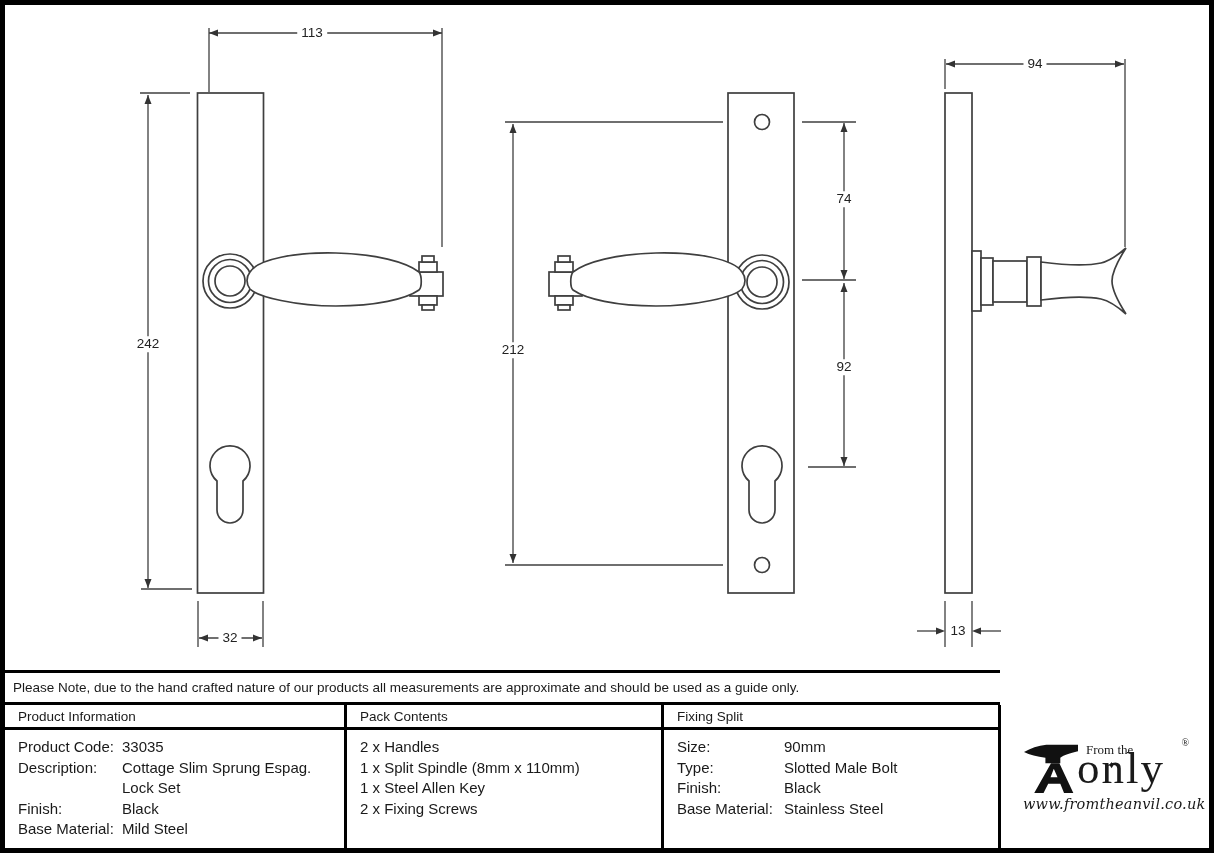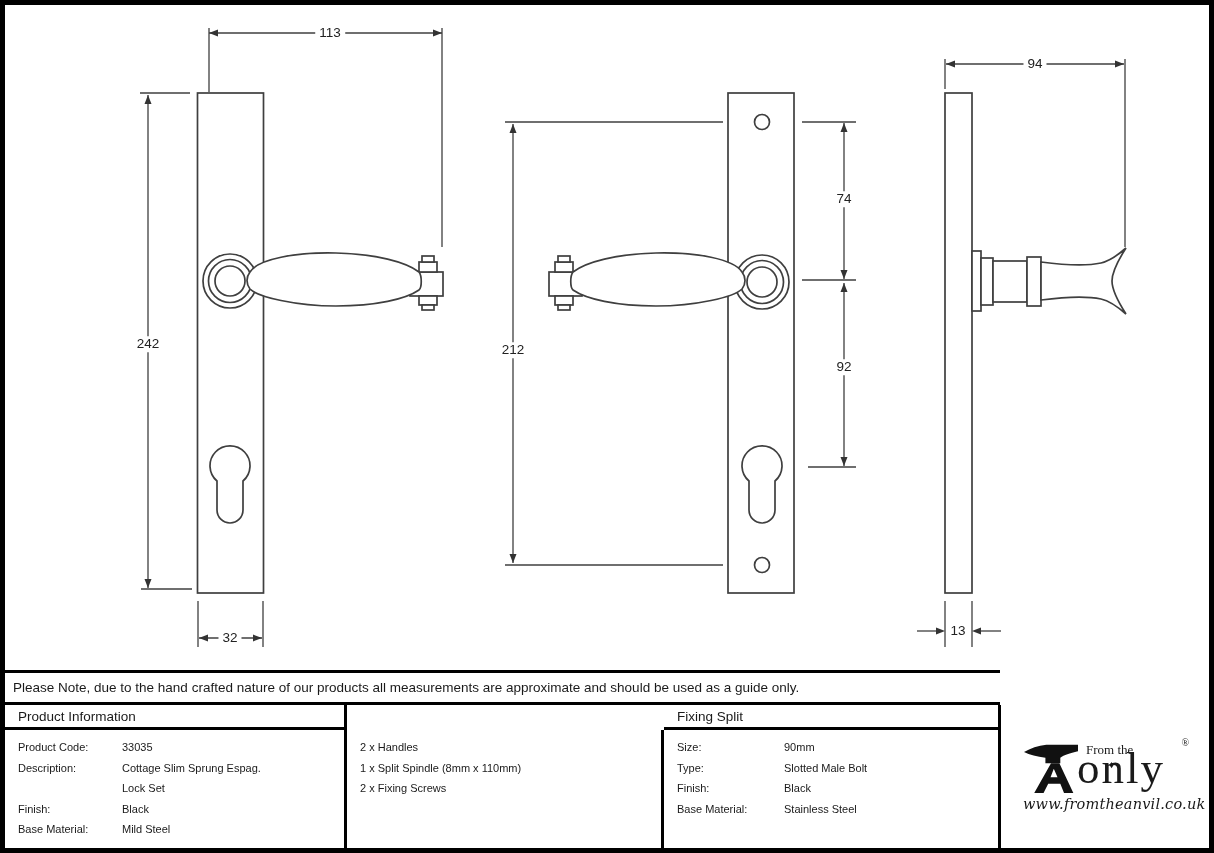--- a/index.html
+++ b/index.html
@@ -25,21 +25,21 @@
     position:absolute;top:705px;left:5px;right:5px;bottom:5px;
     display:grid;grid-template-columns:342px 317px 337px 1fr;grid-template-rows:25px 1fr;
     background:#fff;
   }
   .th{
     box-sizing:border-box;border-right:3px solid #000;border-bottom:3px solid #000;
     display:flex;align-items:center;padding-left:13px;font-size:13.5px;
   }
   .td{
     box-sizing:border-box;border-right:3px solid #000;
-    padding:7px 0 0 13px;font-size:11px;
+    padding:7px 0 0 13px;font-size:15px;
   }
   .kv{display:flex;line-height:20.6px;}
   .kv .k{width:104px;flex:none;}
   .fx .k{width:107px;}
   .pc-line{line-height:20.6px;}
   .logo-cell{
     grid-column:4;grid-row:1/3;display:flex;align-items:center;justify-content:center;
   }
   .logo{position:relative;width:164px;height:78px;}
   .anvil-a{position:absolute;left:0;top:2px;width:56px;height:54px;}
@@ -163,36 +163,37 @@
           <line x1="917" y1="631" x2="936" y2="631"></line>
           <line x1="981" y1="631" x2="1001" y2="631"></line>
           <line x1="945" y1="601" x2="945" y2="647"></line>
           <line x1="972" y1="601" x2="972" y2="647"></line>
           <polygon points="945,631 936,627.5 936,634.5" fill="#333" stroke="none"></polygon>
           <polygon points="972,631 981,627.5 981,634.5" fill="#333" stroke="none"></polygon>
         </g>
       </g>
     </svg>
 
-    <div class="dim-label" style="left:330px;top:33px;text-align:right;">113</div>
+    <div class="dim-label" style="left:312px;top:33px;text-align:right;">113</div>
     <div class="dim-label" style="left:148px;top:344px;">242</div>
     <div class="dim-label" style="left:230px;top:638px;">32</div>
     <div class="dim-label" style="left:513px;top:350px;">212</div>
     <div class="dim-label" style="left:844px;top:199px;">74</div>
     <div class="dim-label" style="left:844px;top:367px;">92</div>
     <div class="dim-label" style="left:1035px;top:64px;">94</div>
     <div class="dim-label" style="left:958px;top:631px;">13</div>
   </div>
 
   <div class="note-row">
     <span>Please Note, due to the hand crafted nature of our products all measurements are approximate and should be used as a guide only.</span>
   </div>
 
   <div class="spec-table">
     <div class="th" style="grid-column:1;grid-row:1;">Product Information</div>
+    <div class="th" style="grid-column:2;grid-row:1;">Pack Contents</div>
     <div class="th" style="grid-column:3;grid-row:1;">Fixing Split</div>
 
     <div class="td" style="grid-column:1;grid-row:2;">
       <div class="kv">
           <span class="k">Product Code:</span>
           <span class="v">33035</span>
         </div>
       <div class="kv">
           <span class="k">Description:</span>
           <span class="v">Cottage Slim Sprung Espag.</span>
@@ -207,20 +208,21 @@
         </div>
       <div class="kv">
           <span class="k">Base Material:</span>
           <span class="v">Mild Steel</span>
         </div>
     </div>
 
     <div class="td" style="grid-column:2;grid-row:2;">
       <div class="pc-line">2 x Handles</div>
       <div class="pc-line">1 x Split Spindle (8mm x 110mm)</div>
+      <div class="pc-line">1 x Steel Allen Key</div>
       <div class="pc-line">2 x Fixing Screws</div>
     </div>
 
     <div class="td fx" style="grid-column:3;grid-row:2;">
       <div class="kv">
           <span class="k">Size:</span>
           <span class="v">90mm</span>
         </div>
       <div class="kv">
           <span class="k">Type:</span>

